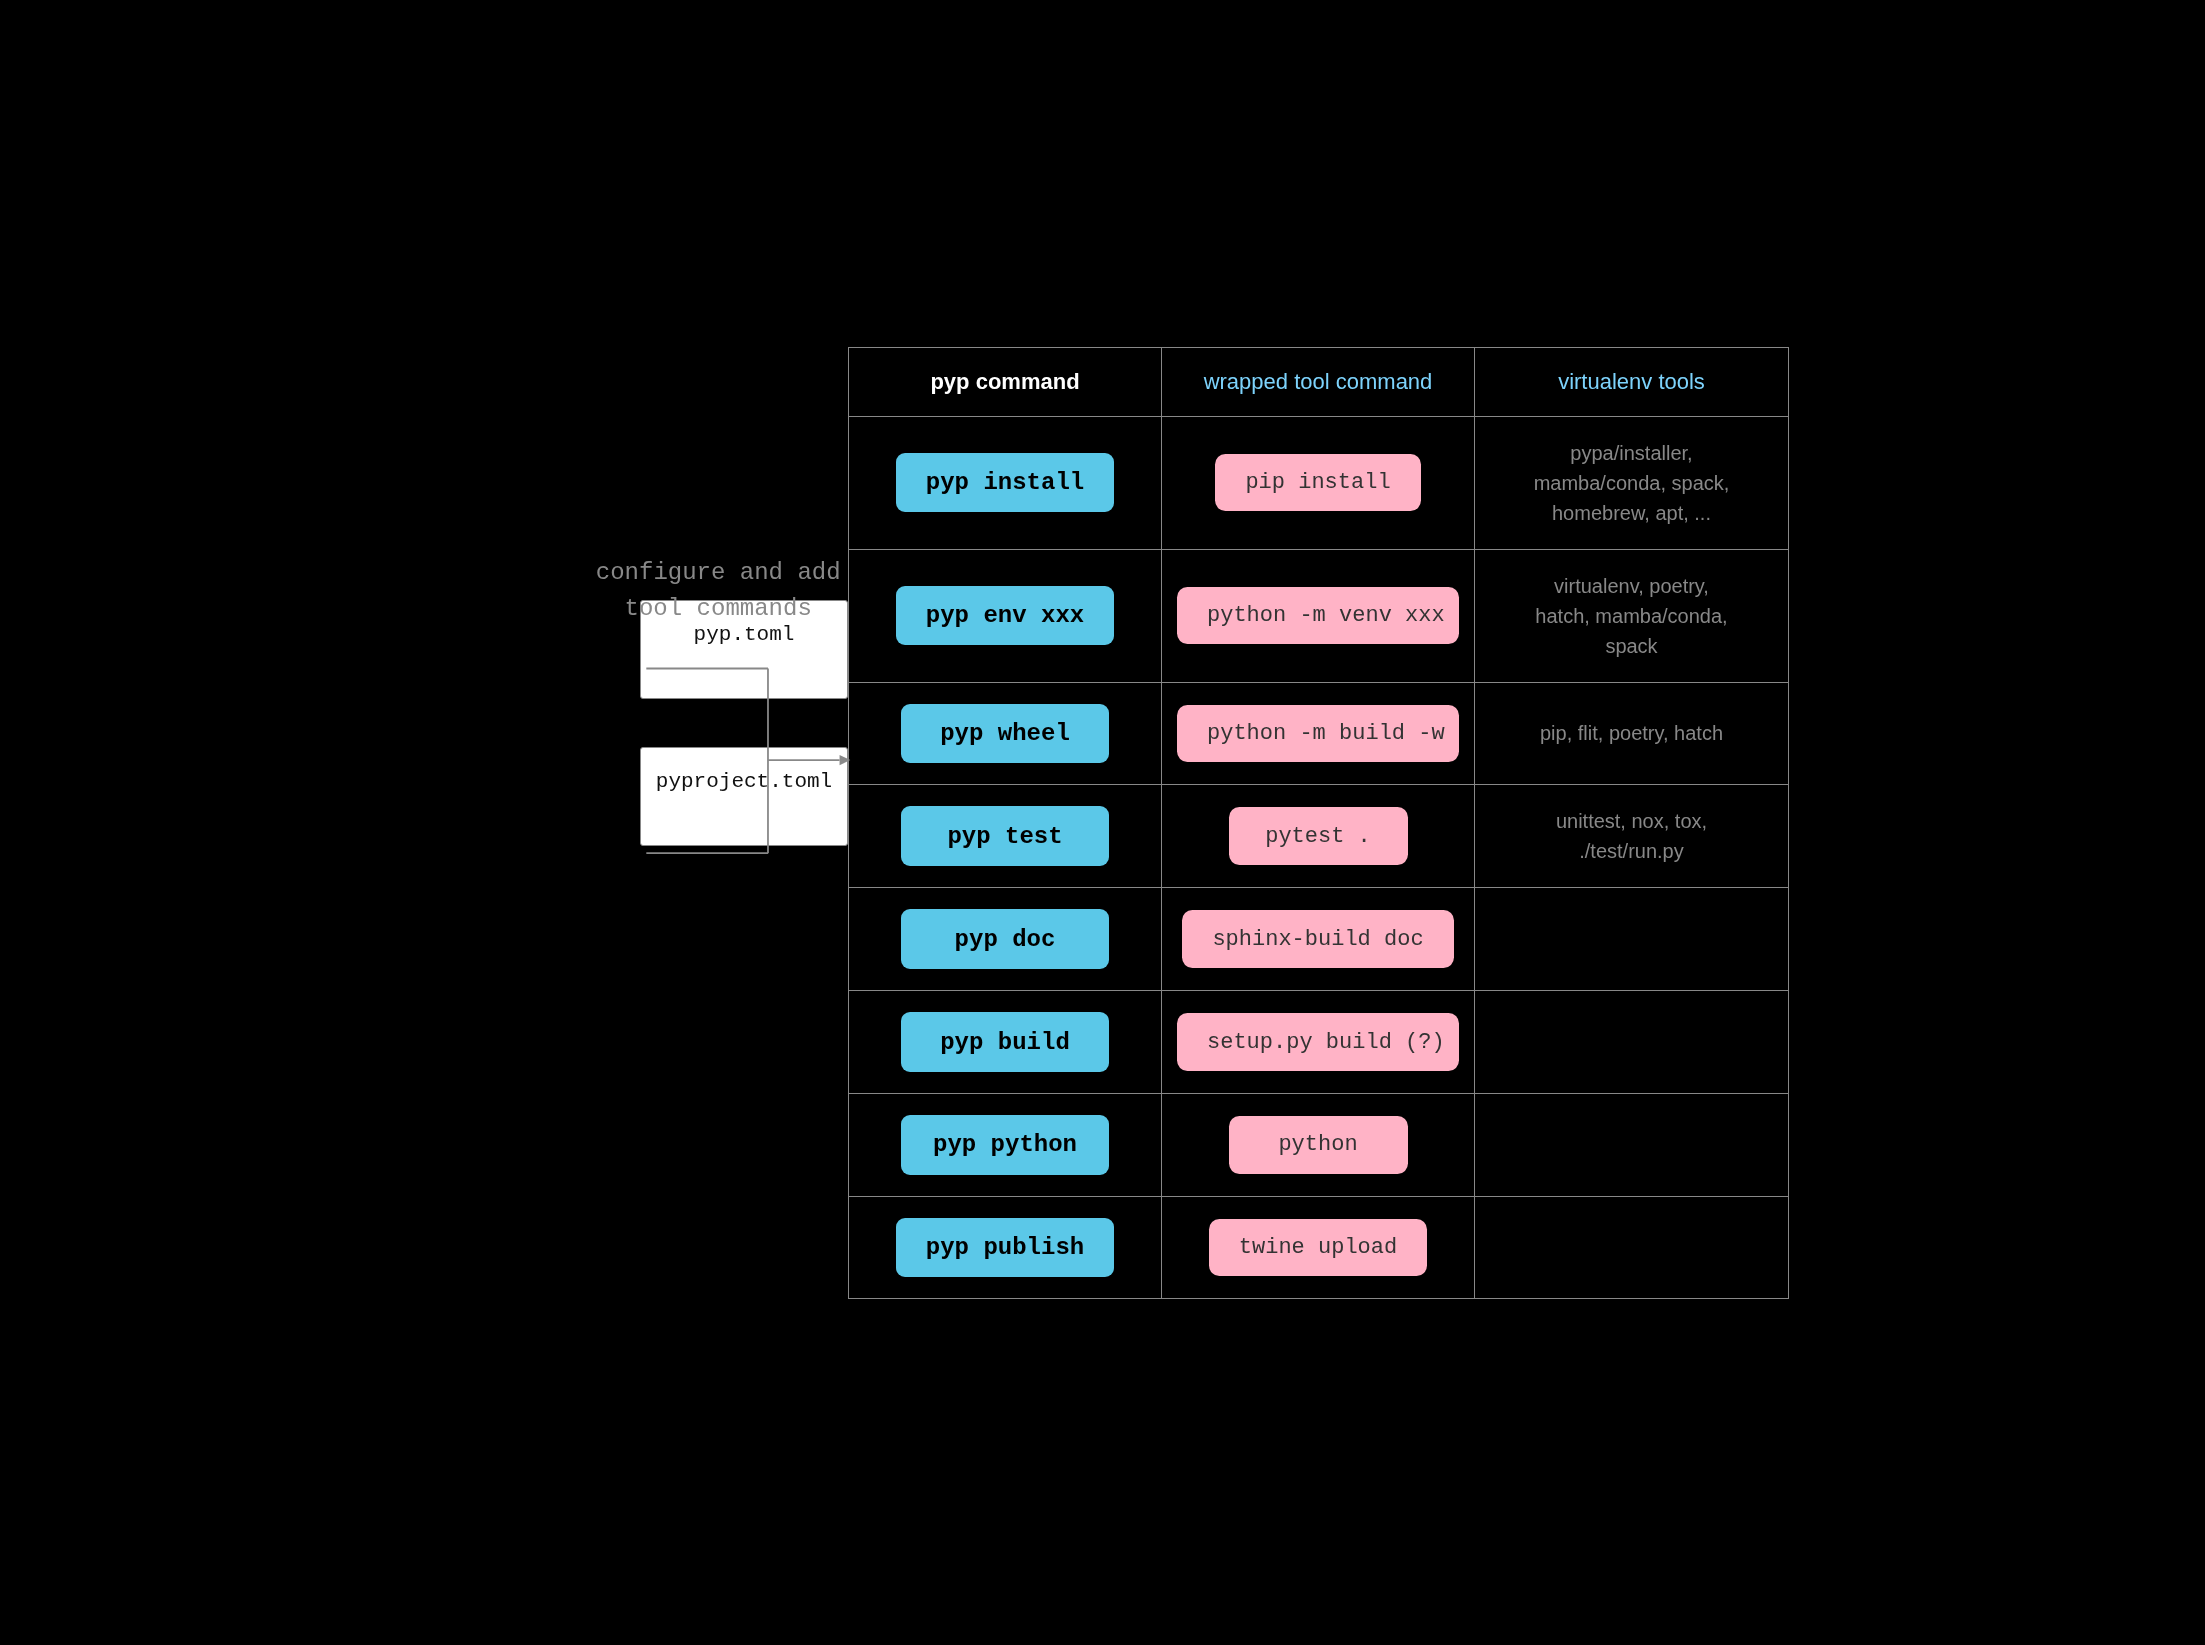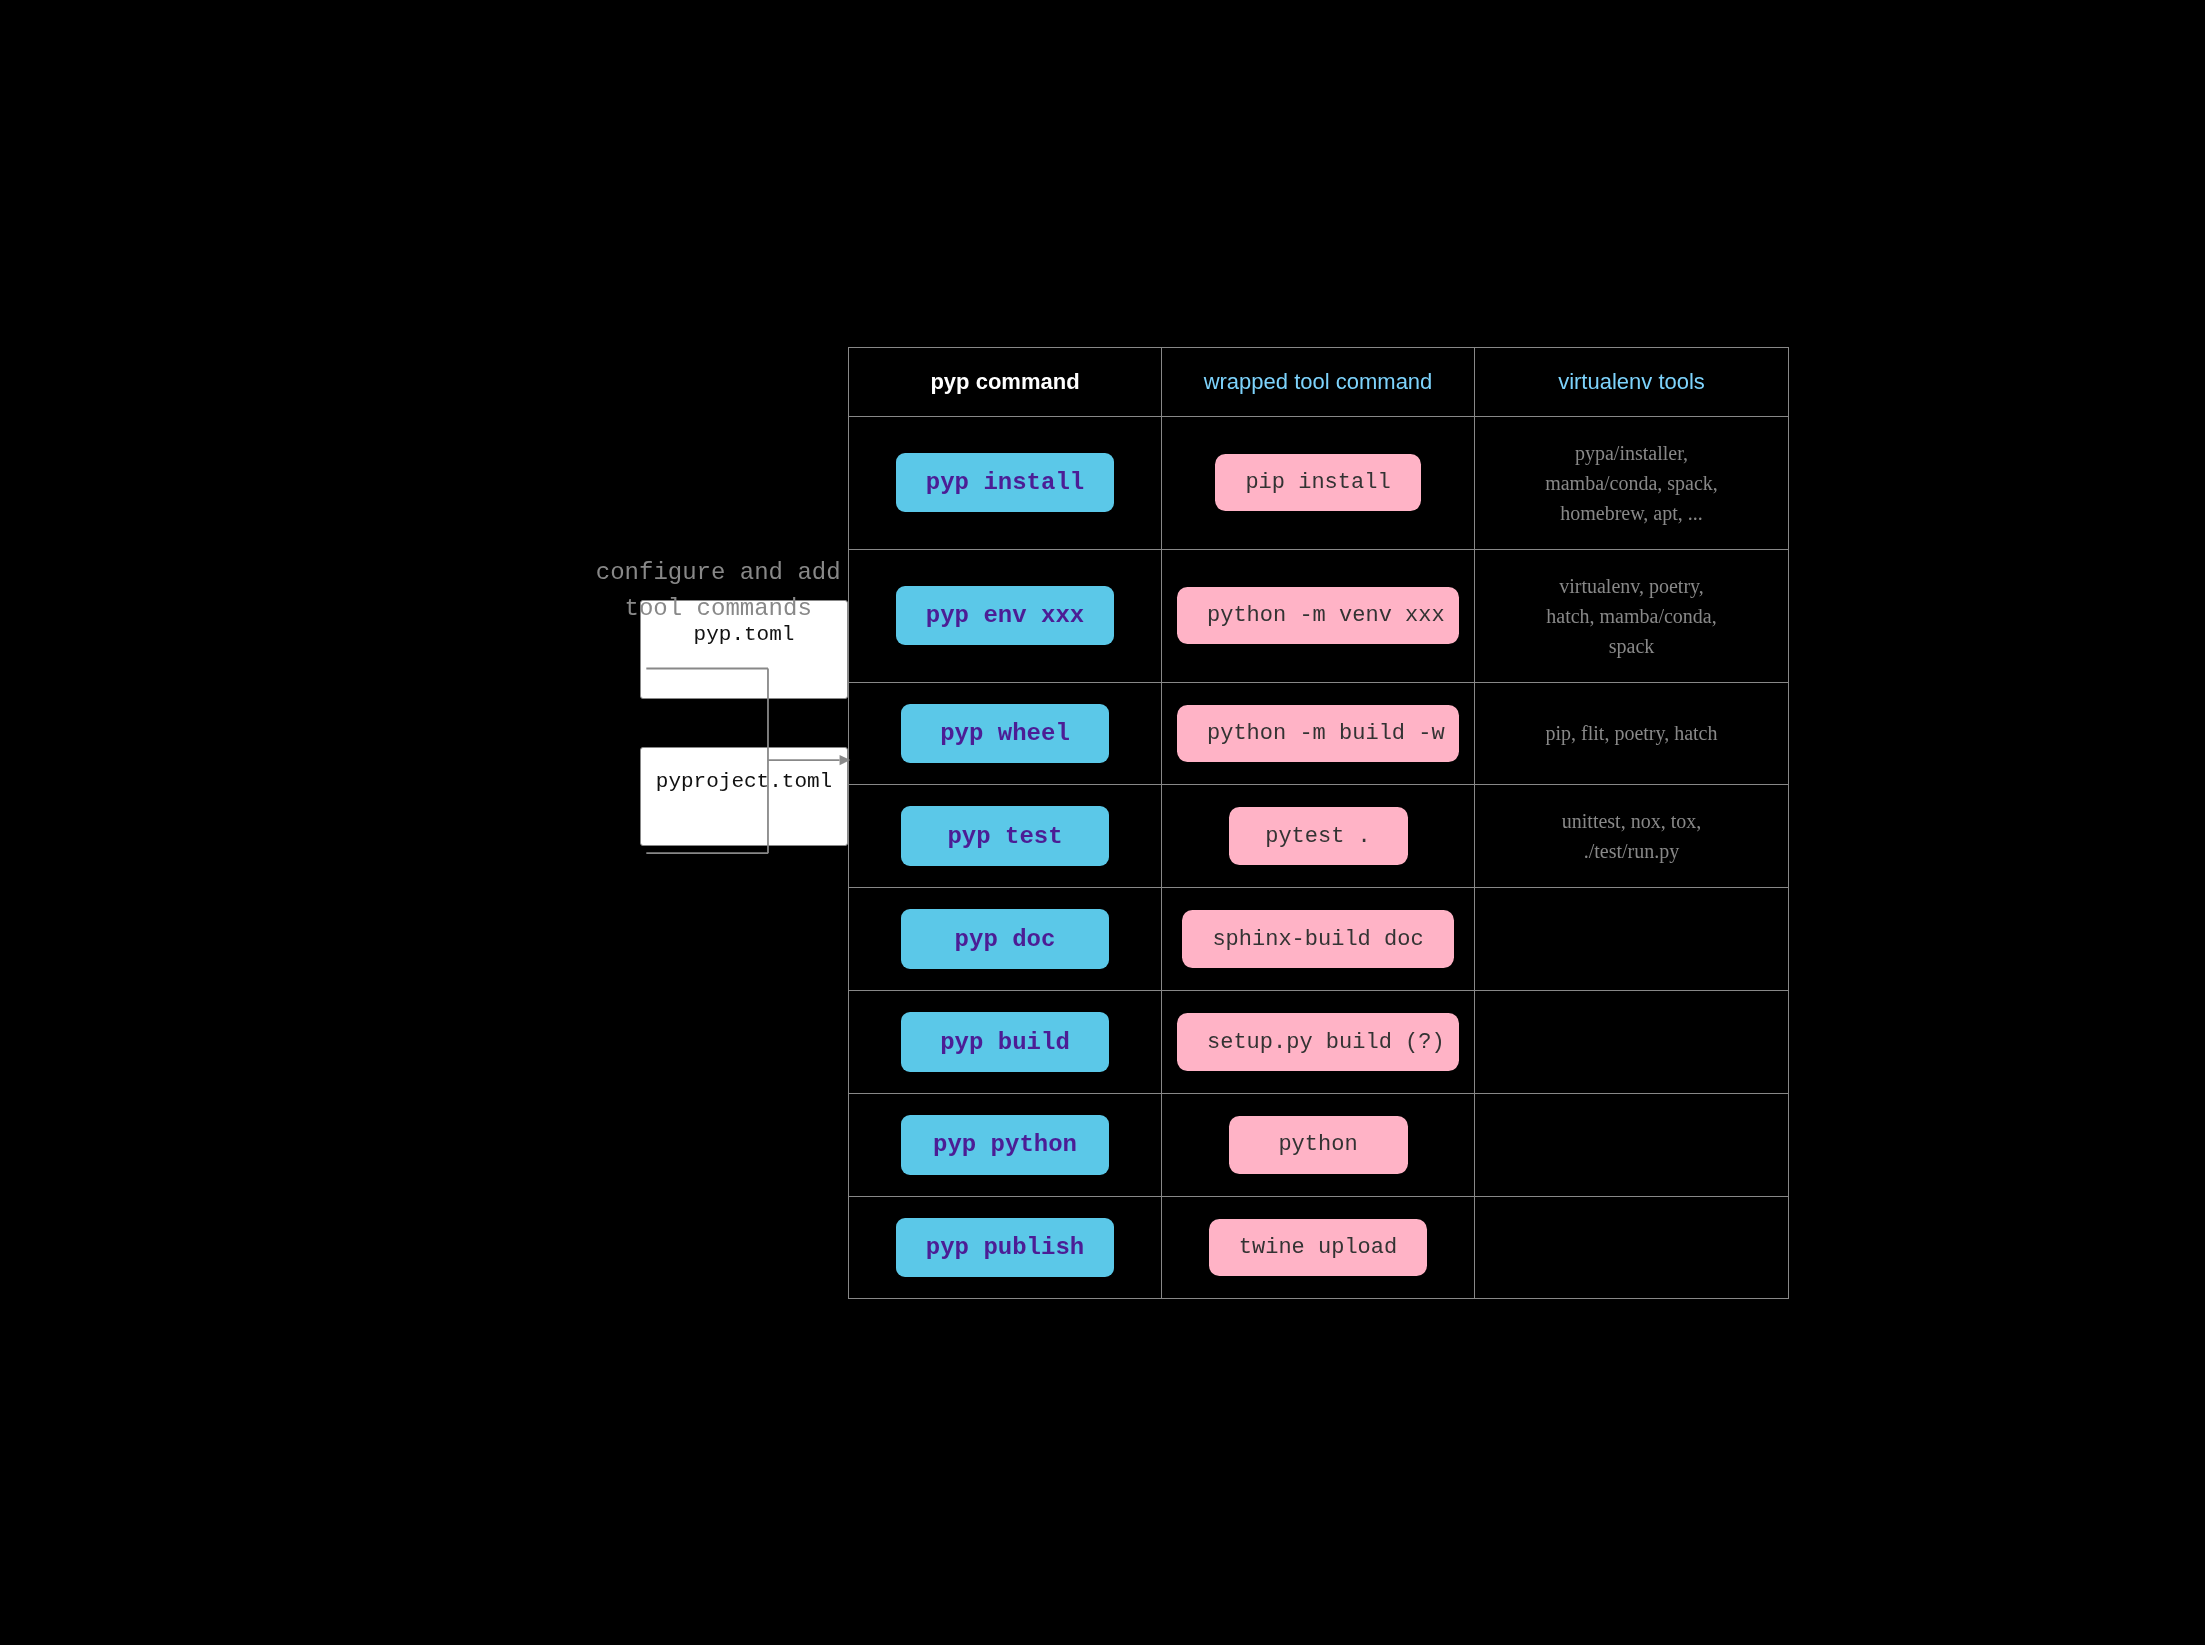--- a/index.html
+++ b/index.html
@@ -107,21 +107,21 @@
     }
 
     
     .cmd-btn-blue {
       background: #5bc8e8;
       border: none;
       border-radius: 9px;
       padding: 16.4px 30px;
       font-size: 24px;
       font-weight: 700;
-      color: #4c1d95;
+      color: #000000;
       font-family: 'Courier New', monospace;
       white-space: nowrap;
       min-width: 208px;
       text-align: center;
     }
 
     
     .cmd-btn-pink {
       background: #ffb3c6;
       border: none;
@@ -135,21 +135,21 @@
       min-width: 179px;
       text-align: center;
     }
 
     
     .alt-tools-text {
       font-size: 20px;
       color: #888;
       text-align: center;
       line-height: 1.5;
-      font-family: Liberation Serif, serif;
+      font-family: Liberation Sans, sans-serif;
     }
 
     
     .left-connector {
       position: relative;
       display: flex;
       flex-direction: column;
       align-items: flex-end;
       gap: 60px;
       margin-top: 134px;

